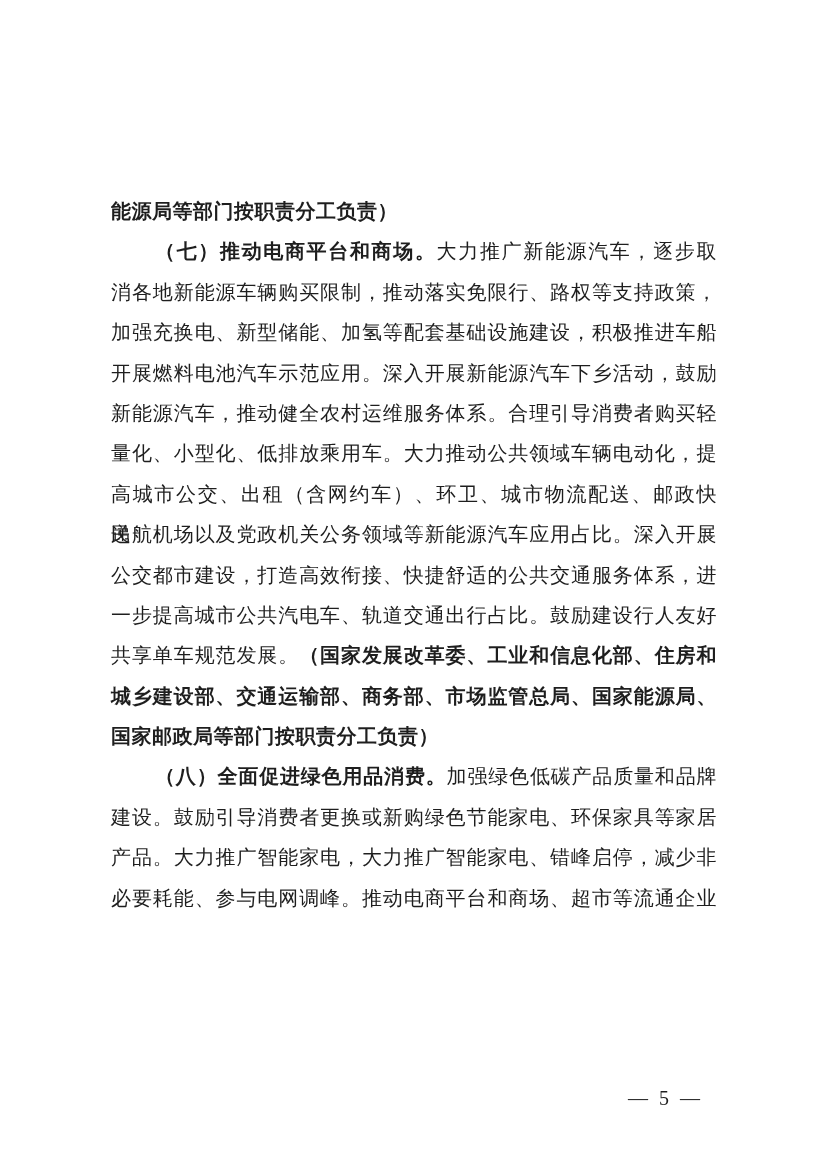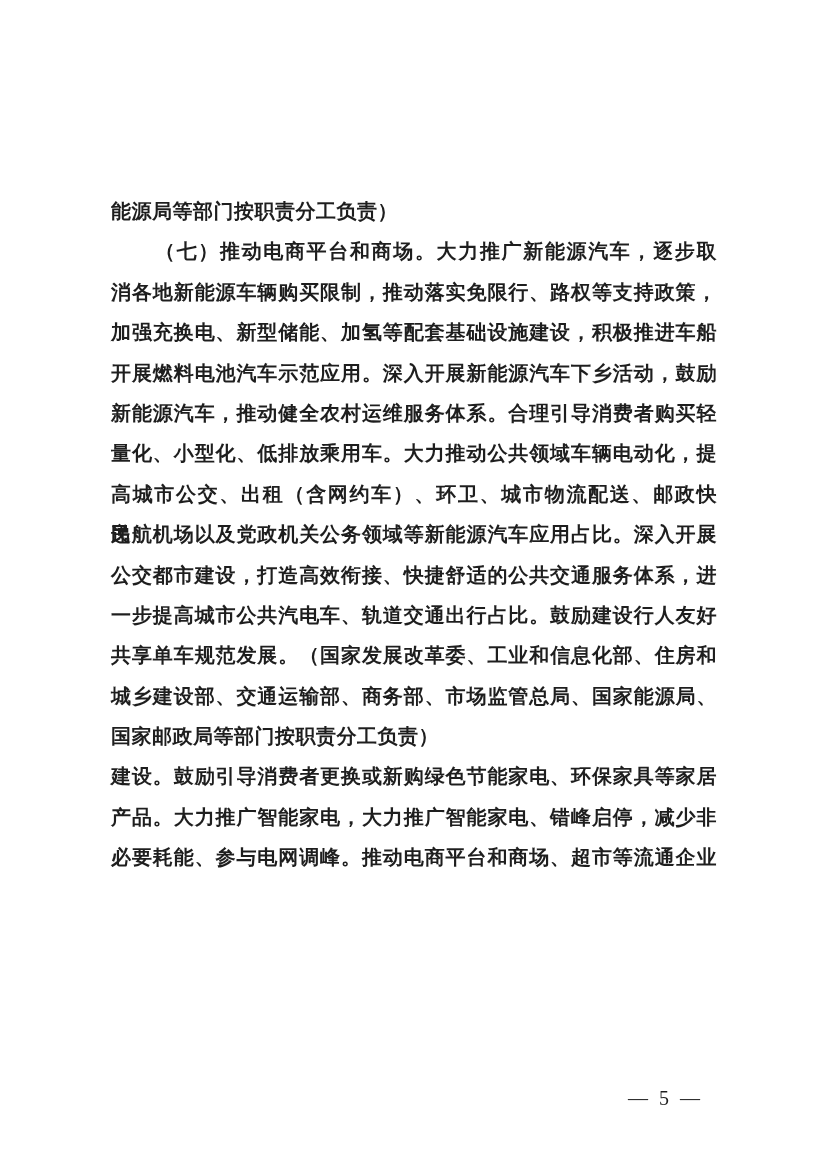--- a/index.html
+++ b/index.html
@@ -34,21 +34,21 @@
   .line.fill {
     text-align-last: justify;
   }
   .line.indent {
     text-indent: 44px;
   }
   .seg-heading, .seg-kai {
     font-weight: 700;
   }
   .seg-body {
-    font-weight: 700;
+    font-weight: 400;
   }
   .page-number {
     position: absolute;
     top: 1036px;
     right: 124px;
     height: 28px;
     line-height: 28px;
     font-size: 20px;
     color: #1e1e1e;
     letter-spacing: 3px;
@@ -67,18 +67,19 @@
       <div class="line fill"><span class="seg-body">开展燃料电池汽车示范应用。深入开展新能源汽车下乡活动，鼓励</span></div>
       <div class="line fill"><span class="seg-body">新能源汽车，推动健全农村运维服务体系。合理引导消费者购买轻</span></div>
       <div class="line fill"><span class="seg-body">量化、小型化、低排放乘用车。大力推动公共领域车辆电动化，提</span></div>
       <div class="line fill"><span class="seg-body">高城市公交、出租（含网约车）、环卫、城市物流配送、邮政快递、</span></div>
       <div class="line fill"><span class="seg-body">民航机场以及党政机关公务领域等新能源汽车应用占比。深入开展</span></div>
       <div class="line fill"><span class="seg-body">公交都市建设，打造高效衔接、快捷舒适的公共交通服务体系，进</span></div>
       <div class="line fill"><span class="seg-body">一步提高城市公共汽电车、轨道交通出行占比。鼓励建设行人友好</span></div>
       <div class="line fill"><span class="seg-body">共享单车规范发展。</span><span class="seg-kai">（国家发展改革委、工业和信息化部、住房和</span></div>
       <div class="line fill"><span class="seg-kai">城乡建设部、交通运输部、商务部、市场监管总局、国家能源局、</span></div>
       <div class="line"><span class="seg-kai">国家邮政局等部门按职责分工负责）</span></div>
+      <div class="line fill indent"><span class="seg-heading">（八）全面促进绿色用品消费。</span><span class="seg-body">加强绿色低碳产品质量和品牌</span></div>
       <div class="line fill"><span class="seg-body">建设。鼓励引导消费者更换或新购绿色节能家电、环保家具等家居</span></div>
       <div class="line fill"><span class="seg-body">产品。大力推广智能家电，大力推广智能家电、错峰启停，减少非</span></div>
       <div class="line fill"><span class="seg-body">必要耗能、参与电网调峰。推动电商平台和商场、超市等流通企业</span></div>
     </div>
   <div class="page-number">— 5 —</div>
 </div>
 
 </body></html>

